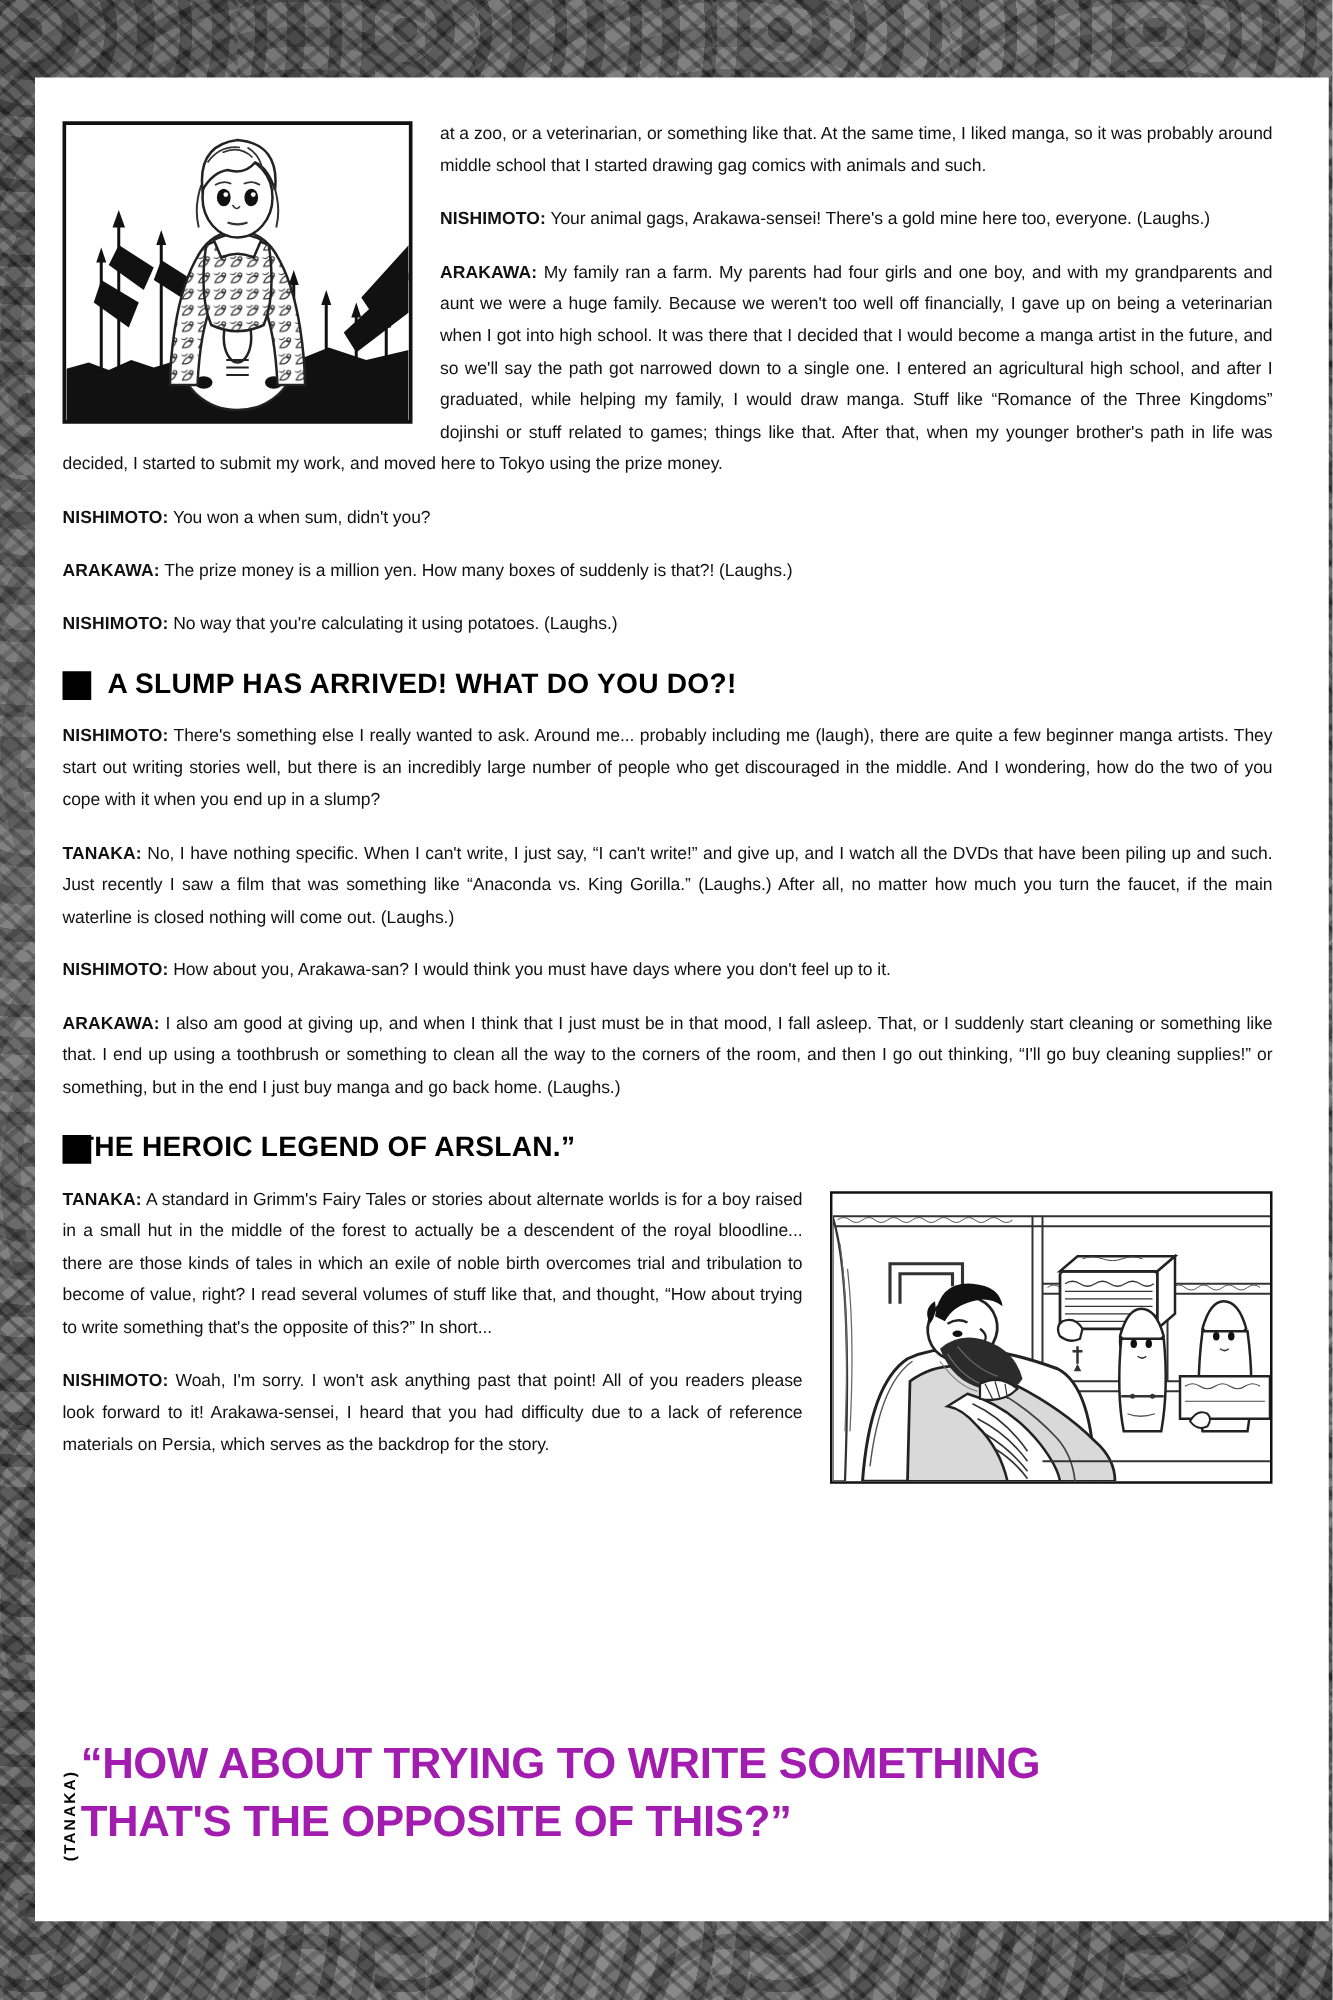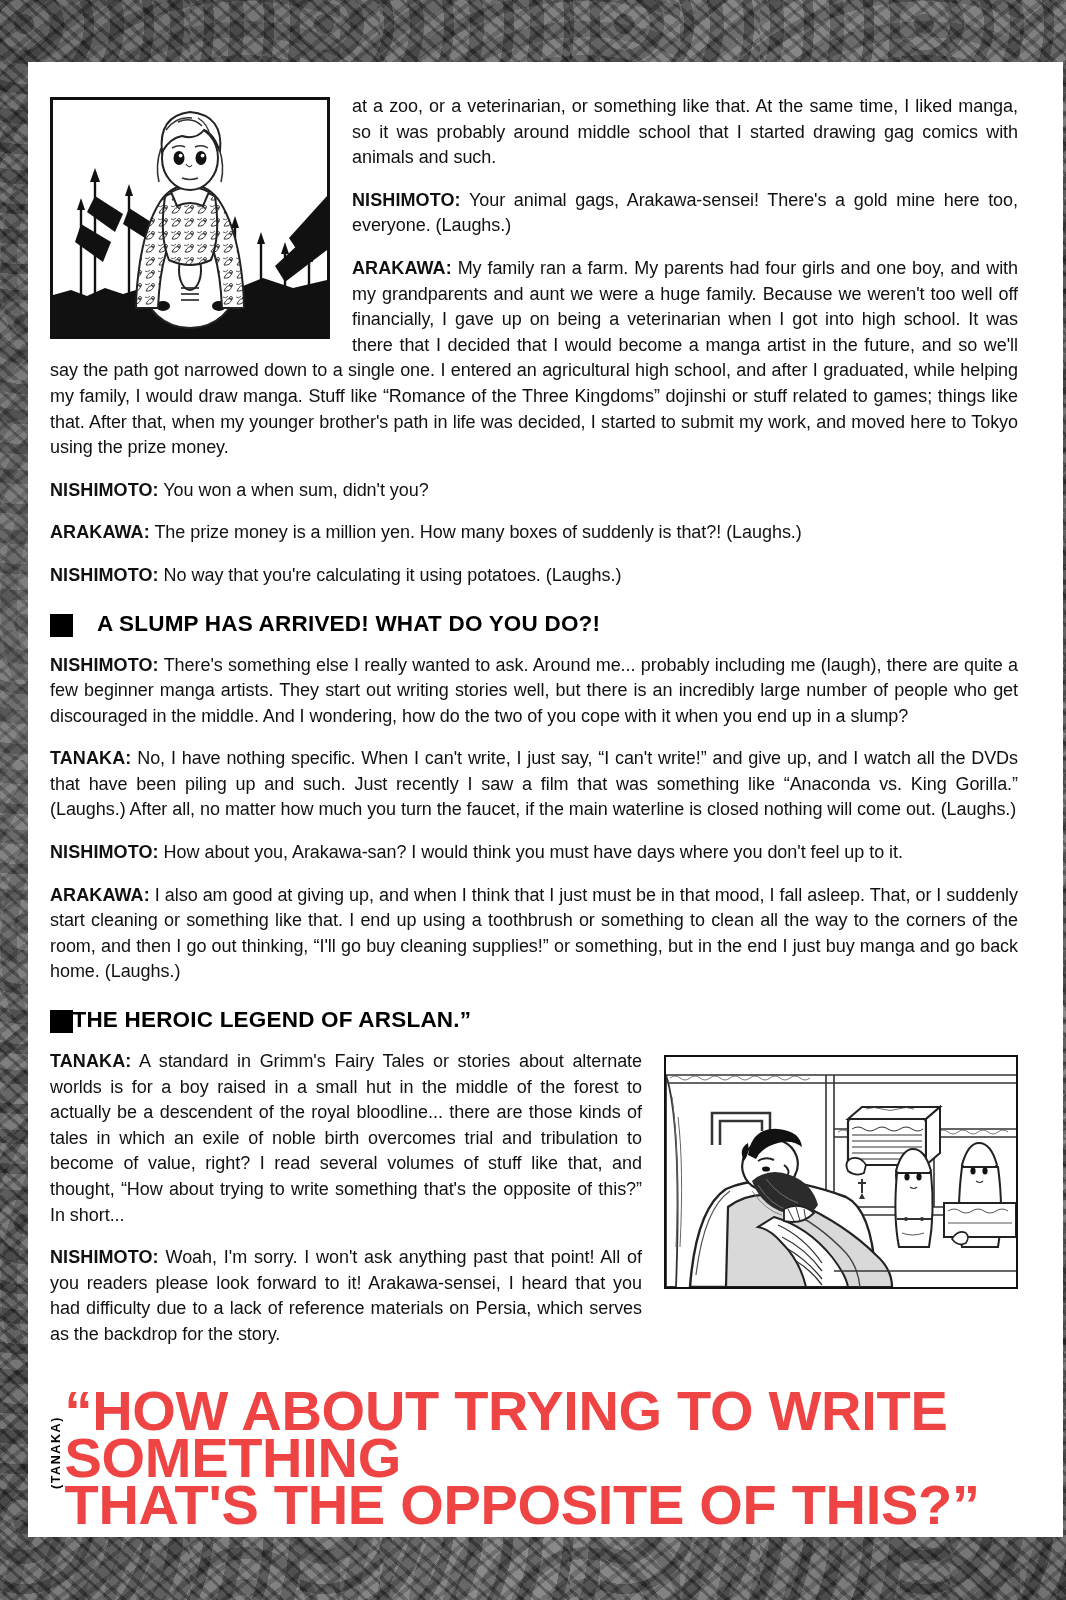--- a/index.html
+++ b/index.html
@@ -55,21 +55,21 @@
 
   .content {
     position: absolute;
     left: 22px;
     top: 32px;
     width: 968px;
   }
 
   
   .para {
-    font-size: 18px;
+    font-size: 14px;
     line-height: 25.6px;
     color: #111111;
     text-align: justify;
     margin: 0 0 17px 0;
     letter-spacing: -0.05px;
   }
   .para.last { margin-bottom: 16px; }
   .speaker {
     font-weight: bold;
     letter-spacing: 0.1px;
@@ -85,21 +85,21 @@
     background: #ffffff;
     position: relative;
     overflow: hidden;
   }
   .clearfix::after { content: ""; display: block; clear: both; }
 
   
   .section-head {
     display: flex;
     align-items: flex-start;
-    gap: 24px;
+    gap: 13px;
     margin: 21px 0 16px 0;
   }
   .head-marker {
     width: 23px;
     height: 23px;
     background: #000;
     flex: none;
     margin-top: 4px;
   }
   .head-text {
@@ -138,25 +138,25 @@
     font-weight: bold;
     letter-spacing: 1.6px;
     writing-mode: vertical-rl;
     transform: rotate(180deg);
     color: #000;
     line-height: 1;
     margin-top: 6px;
     height: 96px;
   }
   .pullquote {
-    font-size: 56px;
+    font-size: 35px;
     font-weight: bold;
     line-height: 47px;
     letter-spacing: -0.3px;
-    color: #ef4444;
+    color: #a21caf;
     margin-left: 2px;
   }
   .pullquote .pq2 { display: block; }
 
   
   svg { display: block; }
 </style>
 </head>
 <body>
 

